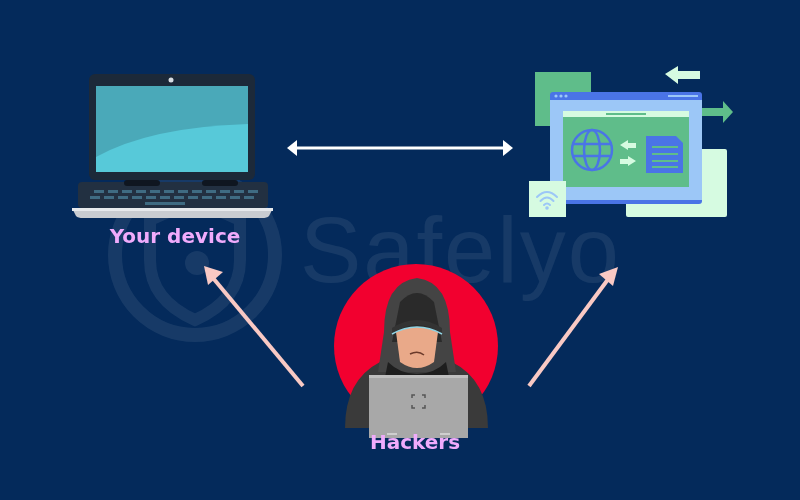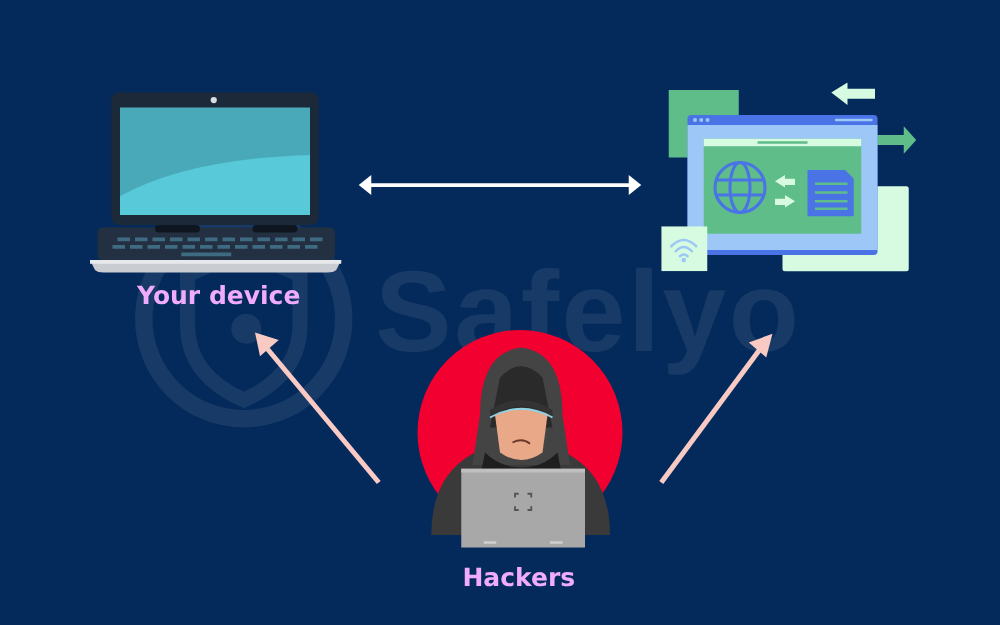--- a/index.html
+++ b/index.html
@@ -1,20 +1,20 @@
 <!DOCTYPE html>
 <html><head>
 <meta charset="utf-8">
 <style>
   html,body{margin:0;padding:0;}
   body{width:800px;height:500px;overflow:hidden;background:#052b5c;font-family:"DejaVu Sans","Liberation Sans",sans-serif;}
   .stage{position:relative;width:800px;height:500px;background:#042a5b;}
   .abs{position:absolute;}
   .label{position:absolute;color:#f0abfc;font-weight:bold;font-size:20px;text-align:center;white-space:nowrap;}
-  .wm-text{position:absolute;left:300px;top:198px;font-family:"Liberation Sans",sans-serif;font-size:92px;font-weight:bold;color:rgba(255,255,255,0.08);letter-spacing:2px;}
+  .wm-text{position:absolute;left:300px;top:198px;font-family:"Liberation Sans",sans-serif;font-size:92px;font-weight:normal;color:rgba(255,255,255,0.08);letter-spacing:2px;}
 </style>
 </head>
 <body>
 
 <div class="stage">
 
   <svg class="abs" style="left:105px;top:165px" width="180" height="180">
     <circle cx="90" cy="90" r="80" fill="none" stroke="rgba(255,255,255,0.08)" stroke-width="14"></circle>
     <path d="M90 35 L135 55 L135 95 Q135 135 90 155 Q45 135 45 95 L45 55 Z" fill="none" stroke="rgba(255,255,255,0.08)" stroke-width="12"></path>
     <circle cx="92" cy="98" r="12" fill="rgba(255,255,255,0.08)"></circle>
@@ -131,15 +131,15 @@
     <rect x="39" y="113" width="99" height="3" fill="#bfbfbf"></rect>
     <g fill="none" stroke="#555" stroke-width="1.5">
       <path d="M82 136 L82 133 L85 133"></path>
         <path d="M92 133 L95 133 L95 136"></path>
       <path d="M82 143 L82 146 L85 146"></path>
         <path d="M92 146 L95 146 L95 143"></path>
     </g>
     <rect x="57" y="171" width="10" height="2" fill="#cfcfcf"></rect>
       <rect x="110" y="171" width="10" height="2" fill="#cfcfcf"></rect>
   </svg>
-  <div class="label" style="left:350px;top:450px;width:130px">Hackers</div>
+  <div class="label" style="left:350px;top:430px;width:130px">Hackers</div>
 
 </div>
 
 </body></html>

